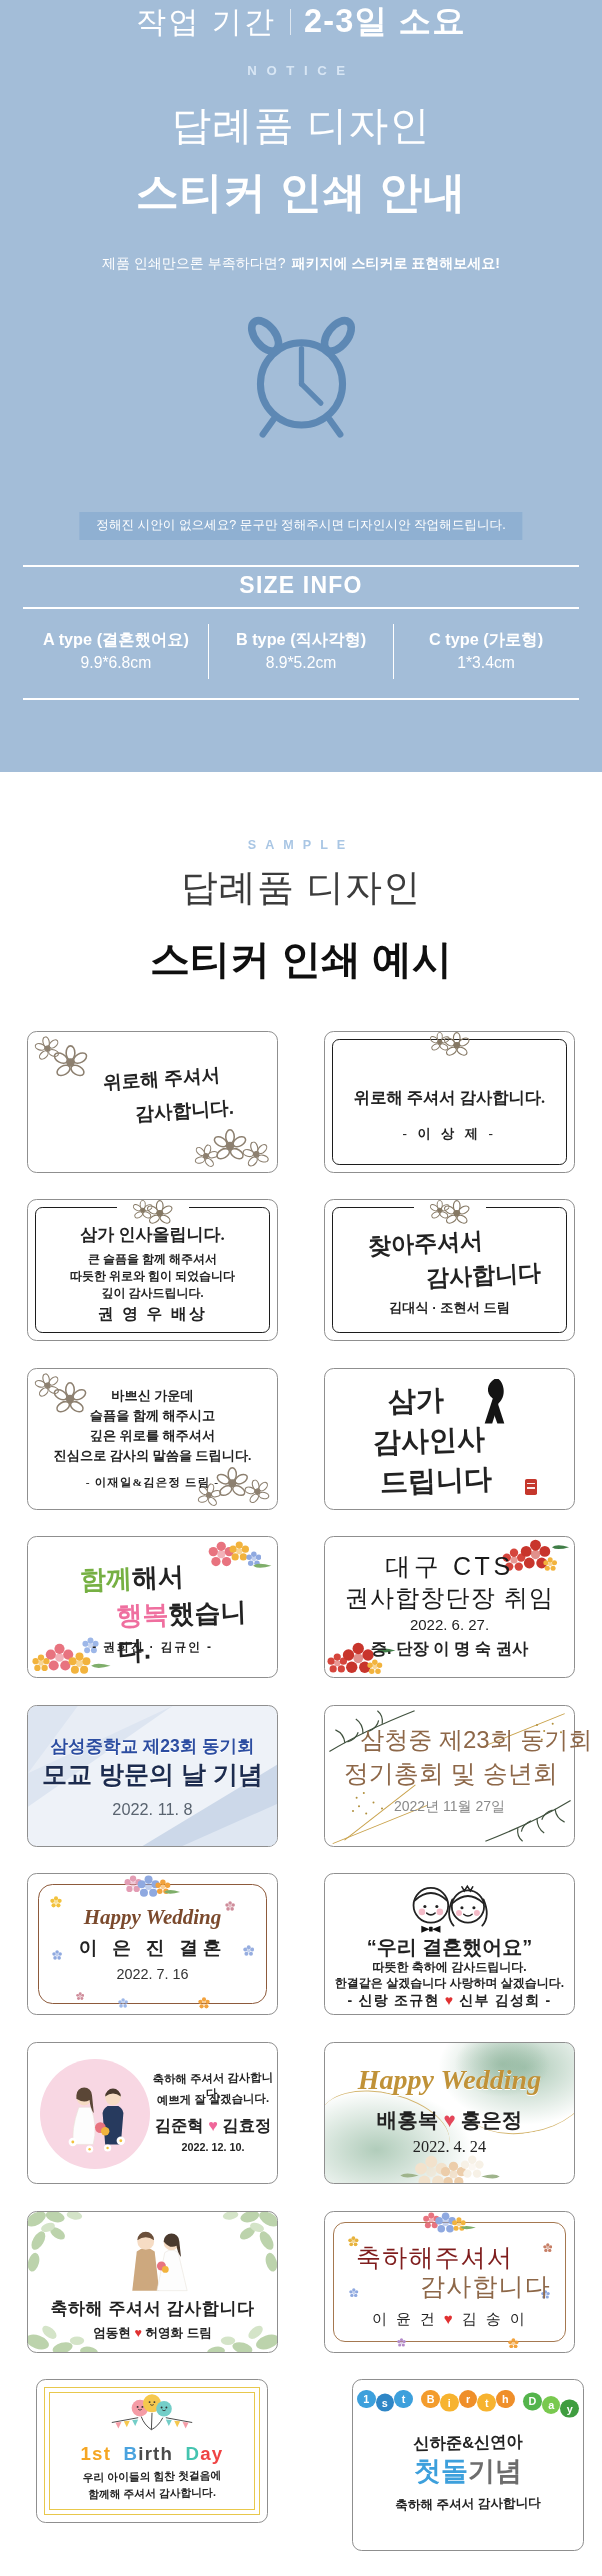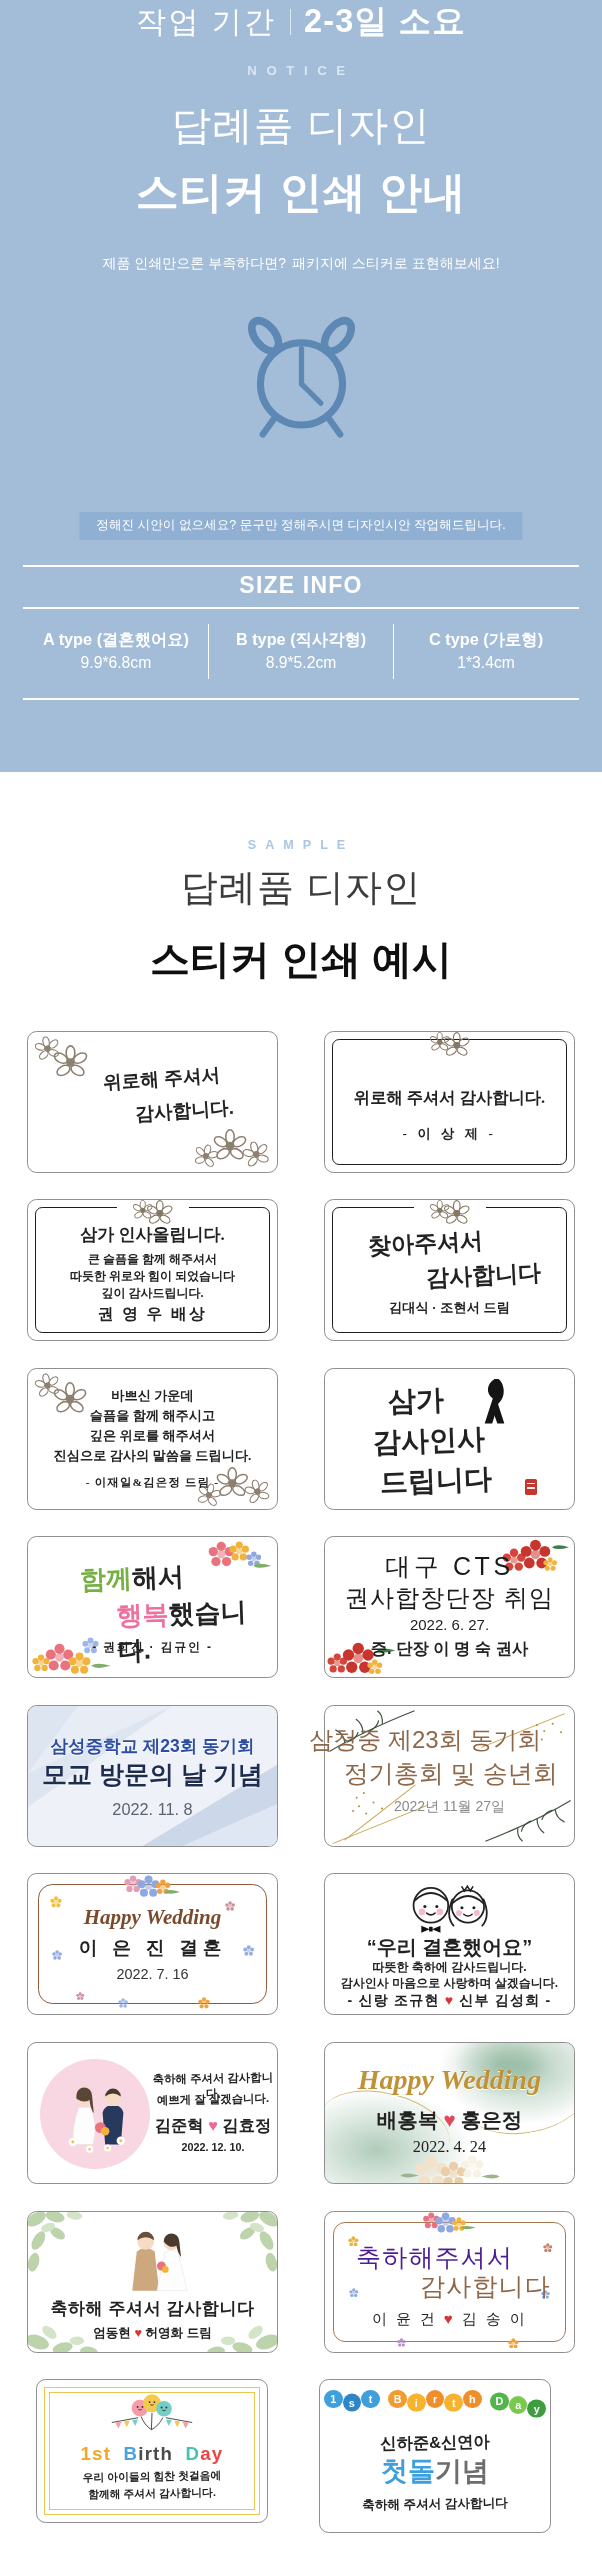--- a/index.html
+++ b/index.html
@@ -11,21 +11,21 @@
   .fl{position:absolute;line-height:0}
   .ic{display:inline-block;vertical-align:top}
   .srf{font-family:"Liberation Serif",serif}
 
   
   .hero{position:absolute;top:0;left:0;width:602px;height:772px;background:#a3bdd8}
   .notice-label{top:63px;font-size:13.2px;font-weight:700;letter-spacing:9.6px;color:#d8e6f4}
   .hero-t1{top:98px;font-size:40px;font-weight:300;color:#fff;letter-spacing:1.2px}
   .hero-t2{top:164px;font-size:43px;font-weight:800;color:#fff;letter-spacing:0.6px}
   .hero-sub{top:255px;font-size:14px;color:#fff}
-  .hero-sub .bold{font-weight:400;margin-left:6px}
+  .hero-sub .bold{font-weight:700;margin-left:6px}
   .clock-wrap{top:300px}
   .period{top:468px;display:flex;justify-content:center;align-items:center;width:100%}
   .period .lbl{font-size:30px;font-weight:300;color:#fff;letter-spacing:2.4px}
   .period .sep{display:inline-block;width:1.2px;height:26.5px;background:rgba(255,255,255,.65);margin:0 13.2px}
   .period .val{font-size:32.5px;font-weight:800;color:#fff;letter-spacing:1.2px}
   .note-box{top:512px;left:50%;transform:translateX(-50%);background:#8fb0d2;color:#fff;
             font-size:12.6px;font-weight:500;padding:5.4px 17px;white-space:nowrap}
   .hr{position:absolute;left:23px;width:556px;height:1.8px;background:#fff}
   .sizeinfo{top:572px;font-size:23px;font-weight:800;color:#fff;letter-spacing:1.2px}
   .sizes-row{top:624px;left:24px;width:554px;display:flex;align-items:center}
@@ -341,21 +341,21 @@
             <path d="M34 58 q14 -4 18 -16"></path>
             <path d="M70 40 q14 -6 16 -18"></path>
         </g>
       </svg>
     </div>
     <div class="ab" style="left:3.6px;bottom:20.5px;width:102px;height:1.2px;background:#c9a24b;transform:rotate(-22deg)"></div>
     <div class="ab" style="left:9.6px;bottom:32.5px;width:90px;height:1.2px;background:#c9a24b;transform:rotate(-38deg)"></div>
     <div class="ab" style="right:6px;top:24px;width:90px;height:1.2px;background:#c9a24b;transform:rotate(-22deg)"></div>
     <div class="ab" style="left:26.5px;bottom:34px;width:2.4px;height:2.4px;border-radius:50%;background:#b08f3c;box-shadow:6px -4.8px 0 #b08f3c,13.2px 2.4px 0 #b08f3c,20.5px -8.4px 0 #b08f3c,3.6px -13.2px 0 #b08f3c,29px -2.4px 0 #b08f3c,10.8px -18px 0 #b08f3c"></div>
     <div class="ab" style="right:36px;top:18px;width:2.4px;height:2.4px;border-radius:50%;background:#b08f3c;box-shadow:7.2px 6px 0 #b08f3c,15.7px -1.2px 0 #b08f3c,24px 7.2px 0 #b08f3c,4.8px 14.4px 0 #b08f3c"></div>
-    <div class="ab" style="left:-15.7px;top:18px;width:283px;text-align:left;font-size:24px;font-weight:500;color:#8d6748;white-space:nowrap">삼청중 제23회 동기회</div>
+    <div class="ab" style="left:-15.7px;top:18px;width:283px;text-align:right;font-size:24px;font-weight:500;color:#8d6748;white-space:nowrap">삼청중 제23회 동기회</div>
     <div class="ab" style="left:-15.7px;top:51px;width:283px;text-align:center;font-size:25px;font-weight:500;color:#8d6748;white-space:nowrap">정기총회 및 송년회</div>
     <div class="w" style="top:92px;font-size:14px;font-weight:500;color:#8a8a8a">2022년 11월 27일</div>
   </div>
 
   <div class="card" style="left:27px;top:1873px">
     <div class="ab" style="left:9.6px;top:9.6px;right:9.6px;bottom:9.6px;border:1.2px solid #8d5a3b;border-radius:14.4px"></div>
     <div class="fl" style="left:50%;top:1.2px;transform:translateX(-50%)">
       <svg class="ic" width="18" height="18" style="color:#e39db4" viewBox="0 0 30 30">
           <use href="#flo"></use>
         </svg><svg class="ic" width="23" height="23" style="color:#8fa9e0;margin-left:-4.8px" viewBox="0 0 38 38">
@@ -422,21 +422,21 @@
         </g>
         <g fill="#111">
           <path d="M42 78 l14 6 -14 6 z"></path>
             <path d="M74 78 l-14 6 14 6 z"></path>
             <rect x="55" y="80" width="6" height="8" rx="1"></rect>
         </g>
       </svg>
     </div>
     <div class="w" style="top:60px;font-size:20px;font-weight:600">“우리 결혼했어요”</div>
     <div class="w" style="top:85px;font-size:12px;font-weight:700">따뜻한 축하에 감사드립니다.</div>
-    <div class="w" style="top:101px;font-size:12px;font-weight:700">감사인사 마음으로 사랑하며 살겠습니다.</div>
+    <div class="w" style="top:101px;font-size:12px;font-weight:700">한결같은 살겠습니다 사랑하며 살겠습니다.</div>
     <div class="w" style="top:118px;font-size:14px;font-weight:600;letter-spacing:1.2px">
       <span>- 신랑 조규현</span>
       <span class="heart">♥</span>
       <span>신부 김성희 -</span>
     </div>
   </div>
 
   <div class="card" style="left:27px;top:2042px">
     <div class="ab" style="left:12px;top:15.7px;width:110px;height:110px;border-radius:50%;background:#f8d7e3"></div>
     <div class="fl" style="left:21.7px;top:26.5px">
@@ -604,21 +604,21 @@
         </svg></div>
     <div class="fl" style="right:24px;top:78px;color:#8fa9e0"><svg width="9" height="9" viewBox="0 0 15 15">
           <use href="#flo"></use>
         </svg></div>
     <div class="fl" style="left:72px;bottom:4.8px;color:#b48bc9"><svg width="9" height="9" viewBox="0 0 15 15">
           <use href="#flo"></use>
         </svg></div>
     <div class="fl" style="right:55px;bottom:3.6px;color:#f2a23d"><svg width="10.8" height="10.8" viewBox="0 0 18 18">
           <use href="#flo"></use>
         </svg></div>
-    <div class="ab" style="left:31px;top:29px;font-size:25px;font-weight:500;color:#4c1d95;letter-spacing:1.2px">축하해주셔서</div>
+    <div class="ab" style="left:31px;top:29px;font-size:25px;font-weight:500;color:#7f1d1d;letter-spacing:1.2px">축하해주셔서</div>
     <div class="ab" style="left:95px;top:58px;font-size:25px;font-weight:500;color:#8d6748;letter-spacing:1.2px">감사합니다</div>
     <div class="w" style="top:98px;font-size:15px;font-weight:500;letter-spacing:2.4px">
       <span>이 윤 건</span>
       <span class="heart">♥</span>
       <span>김 송 이</span>
     </div>
   </div>
 
   <div class="card" style="left:36px;top:2379px;width:232px;height:144px">
     <div class="ab" style="left:7.2px;top:7.2px;right:7.2px;bottom:7.2px;border:1.8px solid #e8c84c"></div>
@@ -660,21 +660,21 @@
     </div>
     <div class="w" style="top:63px;font-size:18.7px;font-weight:800;letter-spacing:1.2px">
       <span style="color:#f5a623">1st</span>
       <span style="color:#4aa3df;margin-left:6px">B</span><span style="color:#4a4a4a">irth</span>
       <span style="color:#45c4b0;margin-left:6px">D</span><span style="color:#ef4444">ay</span>
     </div>
     <div class="w" style="top:90px;font-size:10.8px;font-weight:800;transform:rotate(-1deg)">우리 아이들의 힘찬 첫걸음에</div>
     <div class="w" style="top:107px;font-size:10.8px;font-weight:800;transform:rotate(-1deg)">함께해 주셔서 감사합니다.</div>
   </div>
 
-  <div class="card" style="left:319px;top:2379px;width:232px;height:154px">
+  <div class="card" style="left:352px;top:2379px;width:232px;height:172px">
     <div class="ab" style="left:0;top:9.6px;width:100%;text-align:center">
       <span style="display:inline-block;width:18.7px;height:18.7px;line-height:18.7px;border-radius:50%;background:#3da0dc;color:#fff;font-size:10.8px;font-weight:800">1</span><span style="display:inline-block;width:18.7px;height:18.7px;line-height:18.7px;border-radius:50%;background:#2f86c6;color:#fff;font-size:10.8px;font-weight:800;transform:translateY(3.6px)">s</span><span style="display:inline-block;width:18.7px;height:18.7px;line-height:18.7px;border-radius:50%;background:#3da0dc;color:#fff;font-size:10.8px;font-weight:800">t</span><span style="display:inline-block;width:18.7px;height:18.7px;line-height:18.7px;border-radius:50%;background:#f39c2d;color:#fff;font-size:10.8px;font-weight:800;margin-left:8.4px">B</span><span style="display:inline-block;width:18.7px;height:18.7px;line-height:18.7px;border-radius:50%;background:#f7b32f;color:#fff;font-size:10.8px;font-weight:800;transform:translateY(3.6px)">i</span><span style="display:inline-block;width:18.7px;height:18.7px;line-height:18.7px;border-radius:50%;background:#ef8f2a;color:#fff;font-size:10.8px;font-weight:800">r</span><span style="display:inline-block;width:18.7px;height:18.7px;line-height:18.7px;border-radius:50%;background:#f7b32f;color:#fff;font-size:10.8px;font-weight:800;transform:translateY(3.6px)">t</span><span style="display:inline-block;width:18.7px;height:18.7px;line-height:18.7px;border-radius:50%;background:#ef8f2a;color:#fff;font-size:10.8px;font-weight:800">h</span><span style="display:inline-block;width:18.7px;height:18.7px;line-height:18.7px;border-radius:50%;background:#54b44c;color:#fff;font-size:10.8px;font-weight:800;margin-left:8.4px;transform:translateY(2.4px)">D</span><span style="display:inline-block;width:18.7px;height:18.7px;line-height:18.7px;border-radius:50%;background:#79c94f;color:#fff;font-size:10.8px;font-weight:800;transform:translateY(6px)">a</span><span style="display:inline-block;width:18.7px;height:18.7px;line-height:18.7px;border-radius:50%;background:#3f9d3f;color:#fff;font-size:10.8px;font-weight:800;transform:translateY(9.6px)">y</span>
     </div>
     <div class="w" style="top:52px;font-size:16.3px;font-weight:800;transform:rotate(-1deg)">신하준&amp;신연아</div>
     <div class="w" style="top:73px;font-size:27px;font-weight:800">
       <span style="color:#3da0dc">첫돌</span><span style="color:#6d6d6d">기념</span>
     </div>
     <div class="w" style="top:116px;font-size:12.6px;font-weight:800;transform:rotate(-1deg)">축하해 주셔서 감사합니다</div>
   </div>
 

